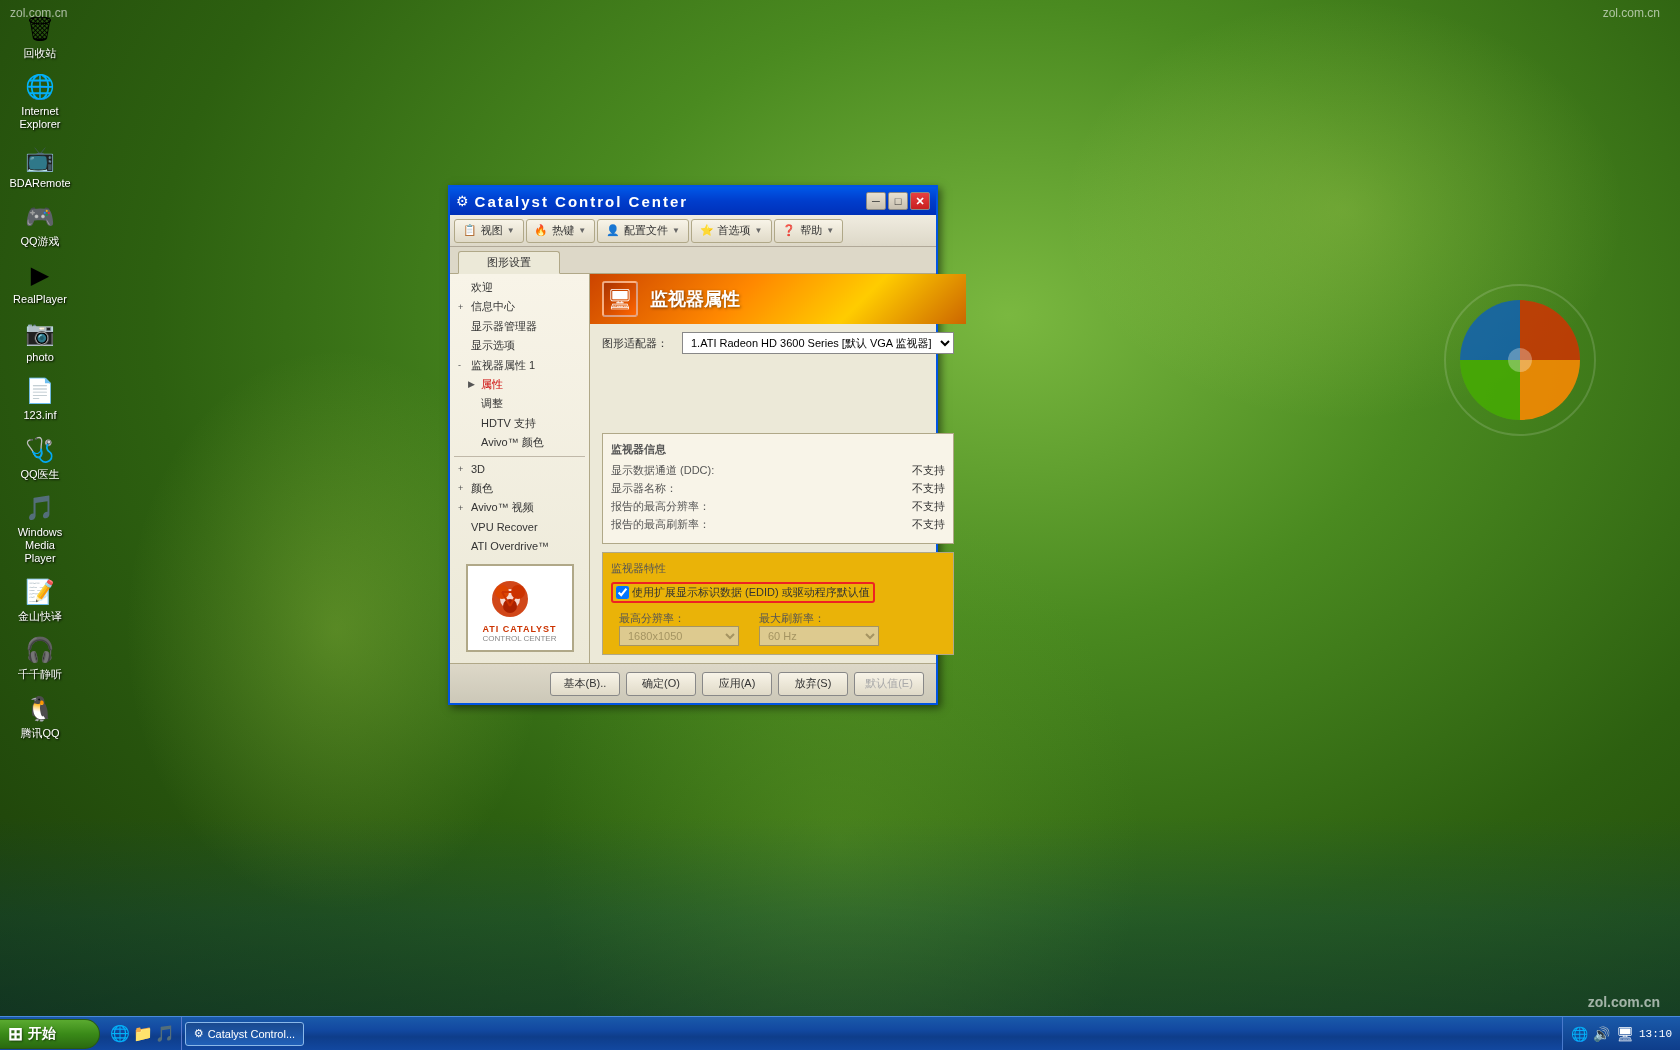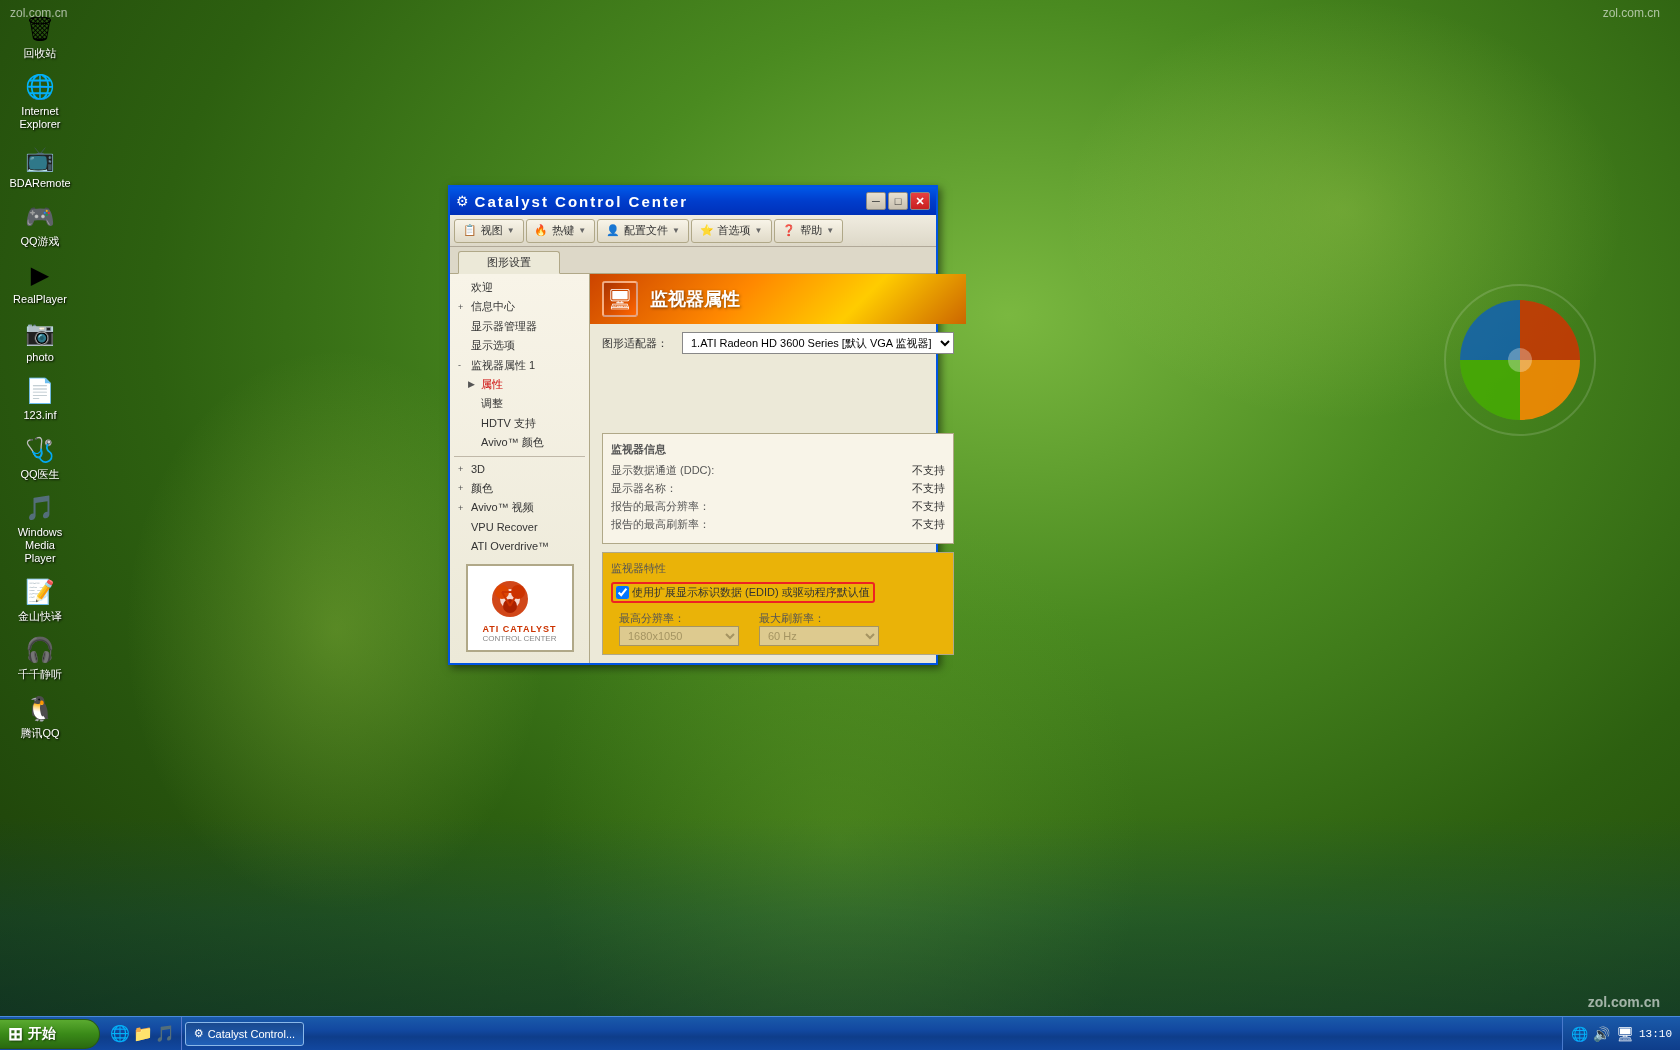--- a/index.html
+++ b/index.html
@@ -849,20 +849,27 @@
             <span class="sub-form-label">最大刷新率：</span>
             <select class="sub-form-select" disabled="">
               <option>60 Hz</option>
             </select>
           </div>
         </div>
       </div>
     </div>
   </div>
 
+  <div class="bottom-bar">
+    <button class="dialog-btn">基本(B)..</button>
+    <button class="dialog-btn">确定(O)</button>
+    <button class="dialog-btn">应用(A)</button>
+    <button class="dialog-btn">放弃(S)</button>
+    <button class="dialog-btn" disabled="">默认值(E)</button>
+  </div>
 </div>
 
 <div class="taskbar">
   <div class="start-button">
     <span class="start-button-icon">⊞</span>
     <span>开始</span>
   </div>
   <div class="taskbar-items">
 
     <div style="display:flex;align-items:center;gap:3px;padding:0 5px;border-right:1px solid #5a7acc;height:100%;">

